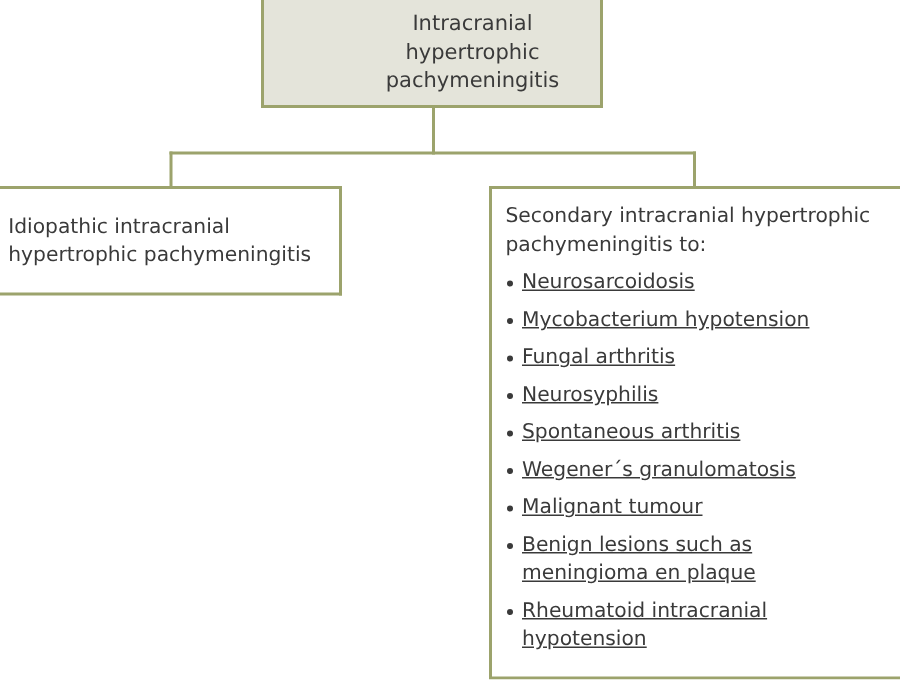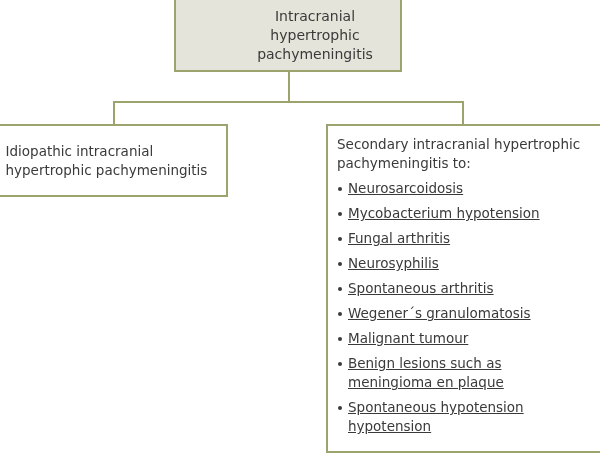--- a/index.html
+++ b/index.html
@@ -62,15 +62,15 @@
   <div class="head">Secondary intracranial hypertrophic pachymeningitis to:</div>
   <ul>
     <li>Neurosarcoidosis</li>
     <li>Mycobacterium hypotension</li>
     <li>Fungal arthritis</li>
     <li>Neurosyphilis</li>
     <li>Spontaneous arthritis</li>
     <li>Wegener´s granulomatosis</li>
     <li>Malignant tumour</li>
     <li style="width:170px;">Benign lesions such as meningioma en plaque</li>
-    <li style="width:200px;">Spontaneous hypotension hypotension</li>
+    <li style="width:200px;">Rheumatoid intracranial hypotension</li>
   </ul>
 </div>
 
 </body></html>

